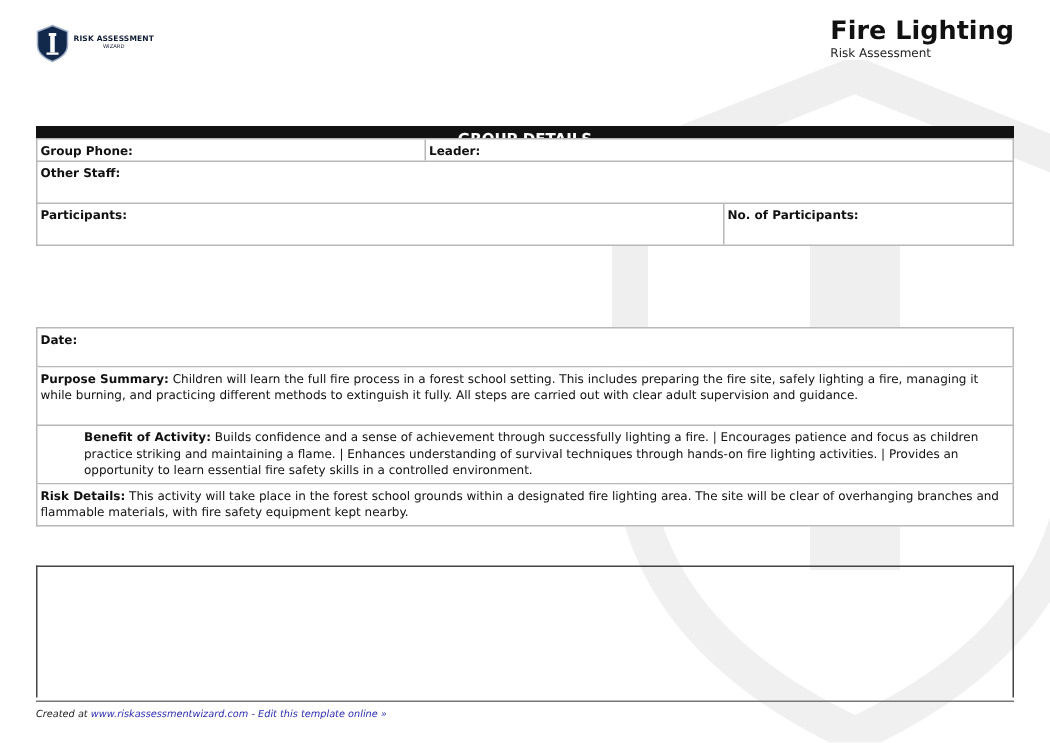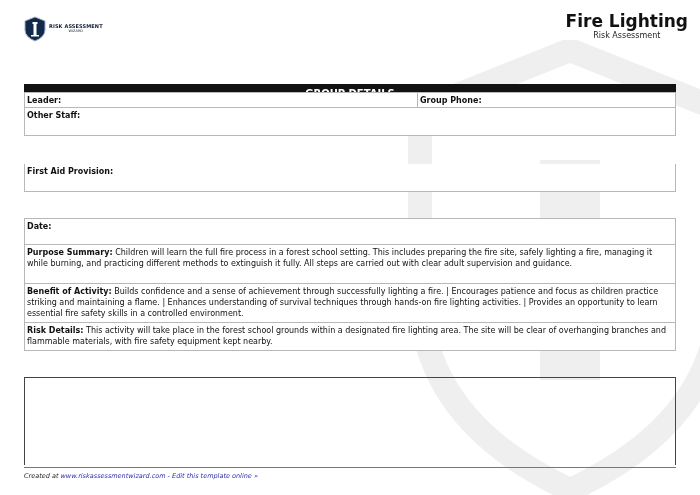--- a/index.html
+++ b/index.html
@@ -4,21 +4,21 @@
   <style>
     * { box-sizing: border-box; margin: 0; padding: 0; }
     html, body { width: 700px; height: 495px; overflow: hidden; background: #ffffff; }
     body { font-family: "DejaVu Sans", sans-serif; color: #111; position: relative; }
     .page { position: absolute; left: 0; top: 0; width: 700px; height: 495px; }
     .logo { position: absolute; left: 24px; top: 16px; display: flex; align-items: center; }
     .logo svg { width: 22px; height: 26px; }
     .logo-text { margin-left: 3px; line-height: 1; }
     .logo-text .l1 { font-size: 5px; font-weight: bold; color: #0f1b33; letter-spacing: 0.1px; }
     .logo-text .l2 { font-size: 3.5px; color: #0f1b33; text-align: center; margin-top: 1px; }
-    .title { position: absolute; right: 12px; top: 11px; text-align: center; }
+    .title { position: absolute; right: 24px; top: 11px; text-align: left; }
     .title .main { font-size: 17px; font-weight: bold; color: #111; line-height: 20px; }
     .title .sub { font-size: 8px; color: #222; line-height: 9px; }
 
     .sec-head { position: absolute; left: 24px; width: 652px; height: 36px; background: #121212; color: #fff;
       font-size: 10px; font-weight: bold; text-align: center; line-height: 19px; margin-top: 32px; }
     .red-head { position: absolute; left: 24px; width: 652px; height: 19px; background: #000000; color: #fff;
       font-size: 10px; font-weight: bold; line-height: 19px; padding-left: 164px; margin-top: 31px; }
     .row { position: absolute; left: 24px; width: 652px; border: 1px solid #b8b8b8; background: #fff; display: flex; }
     .cell { font-size: 8px; line-height: 11px; padding: 2px 2px; color: #111; }
     .cell + .cell { border-left: 1px solid #b8b8b8; }
@@ -55,38 +55,39 @@
 
   <div class="title">
     <div class="main">Fire Lighting</div>
     <div class="sub">Risk Assessment</div>
   </div>
 
   <div class="sec-head" style="top:52px;">GROUP DETAILS</div>
   <div class="red-head" style="top:72px;">IN AN EMERGENCY CALL:</div>
 
   <div class="row" style="top:92px; height:16px;">
+    <div class="cell" style="flex:1;"><b>Group Phone:</b></div>
     <div class="cell" style="width:392px;"><b>Leader:</b></div>
-    <div class="cell" style="flex:1;"><b>Group Phone:</b></div>
   </div>
   <div class="row" style="top:108px; height:28px; border-top:none;">
     <div class="cell" style="flex:1;"><b>Other Staff:</b></div>
   </div>
-  <div class="row" style="top:164px; height:28px; border-top:none;">
-    <div class="cell" style="flex:1;"><b>First Aid Provision:</b></div>
+  <div class="row" style="top:136px; height:28px; border-top:none;">
+    <div class="cell" style="width:457px;"><b>Participants:</b></div>
+    <div class="cell" style="flex:1;"><b>No. of Participants:</b></div>
   </div>
 
 
   <div class="row" style="top:218px; height:27px;">
     <div class="cell" style="flex:1;"><b>Date:</b></div>
   </div>
   <div class="row" style="top:245px; height:39px; border-top:none;">
     <div class="cell" style="flex:1;"><b>Purpose Summary:</b><span> Children will learn the full fire process in a forest school setting. This includes preparing the fire site, safely lighting a fire, managing it while burning, and practicing different methods to extinguish it fully. All steps are carried out with clear adult supervision and guidance.</span></div>
   </div>
-  <div class="row" style="top:284px; height:39px; border-top:none;">
+  <div class="row" style="top:284px; height:39px; border-top:none;padding-left:29px;">
     <div class="cell" style="flex:1;"><b>Benefit of Activity:</b><span> Builds confidence and a sense of achievement through successfully lighting a fire. | Encourages patience and focus as children practice striking and maintaining a flame. | Enhances understanding of survival techniques through hands-on fire lighting activities. | Provides an opportunity to learn essential fire safety skills in a controlled environment.</span></div>
   </div>
   <div class="row" style="top:323px; height:28px; border-top:none;">
     <div class="cell" style="flex:1;"><b>Risk Details:</b><span> This activity will take place in the forest school grounds within a designated fire lighting area. The site will be clear of overhanging branches and flammable materials, with fire safety equipment kept nearby.</span></div>
   </div>
 
   <div class="hazard-box"></div>
 
   <div class="footer-line"></div>
   <div class="footer-left">

